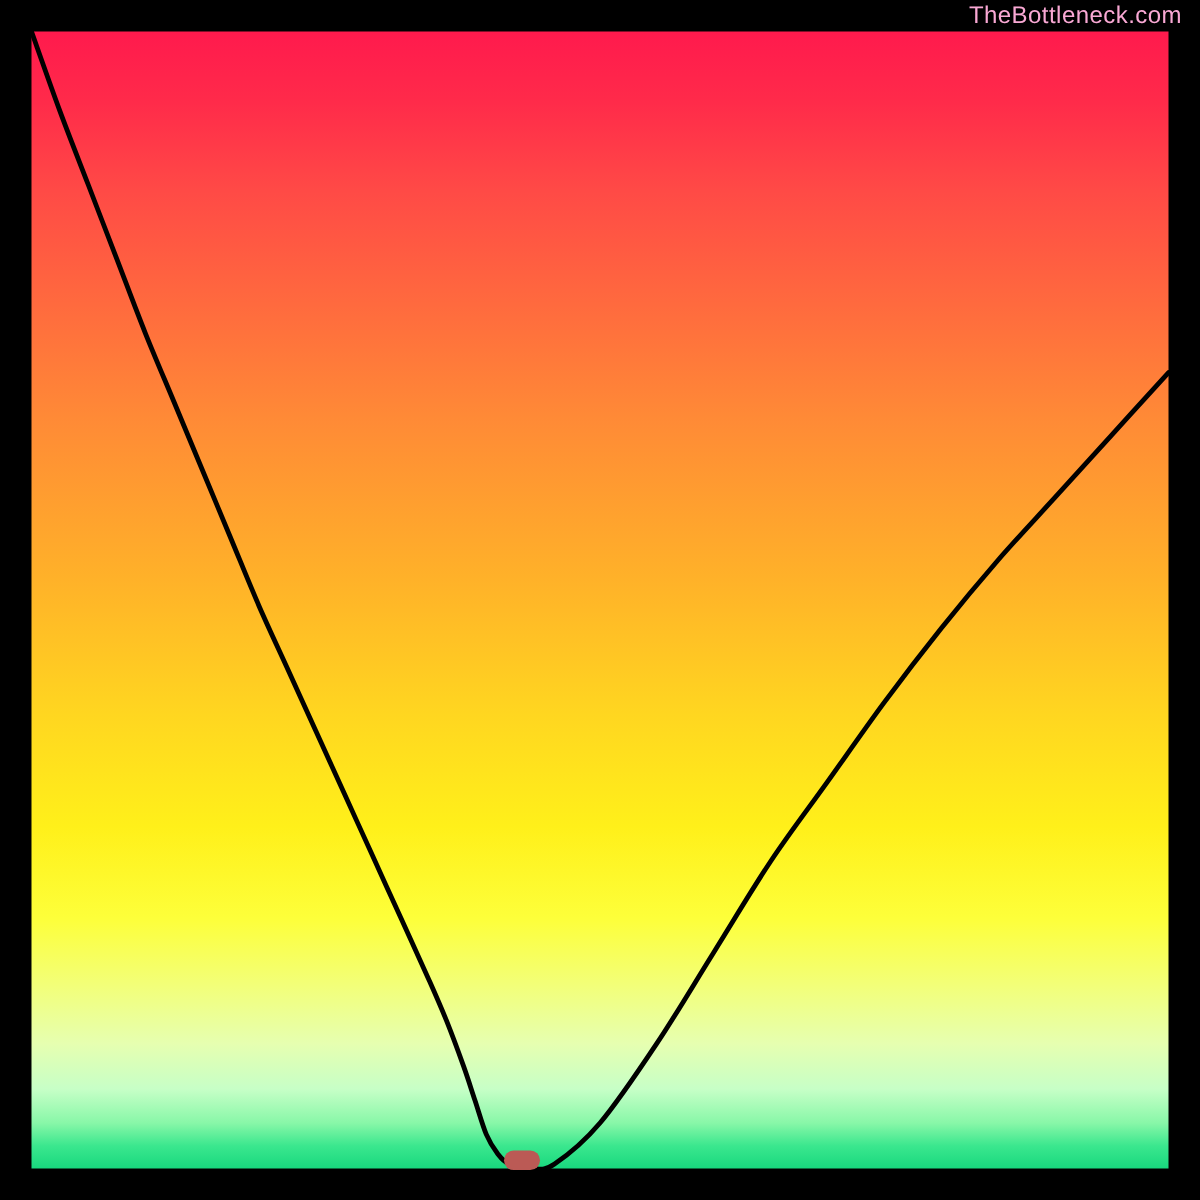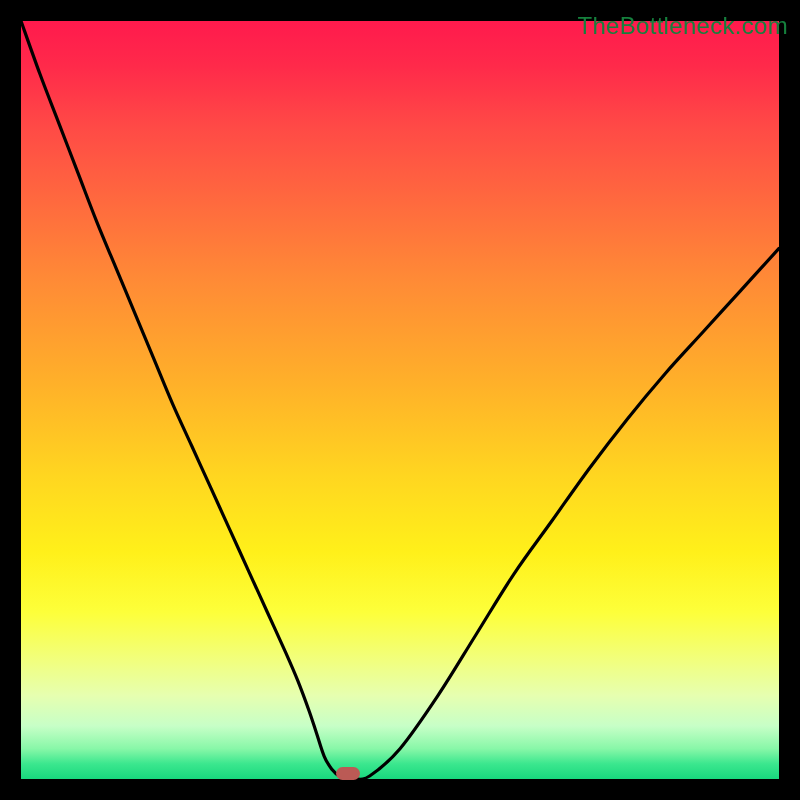--- a/index.html
+++ b/index.html
@@ -38,24 +38,24 @@
       #f2ff7a 84%,
       #e6ffb0 89%,
       #c7ffc7 93%,
       #88f7a8 96%,
       #3be78e 98%,
       #18d87e 100%
     );
   }
   .watermark {
     position: absolute;
-    top: 12px;
+    top: 2px;
     right: 12px;
-    color: #15803d;
-    font-size: 24px;
+    color: #f9a8d4;
+    font-size: 16px;
     font-weight: 500;
     letter-spacing: 0.3px;
     user-select: none;
   }
   svg.curve {
     position: absolute;
     left: 21px;
     top: 21px;
     width: 758px;
     height: 758px;

